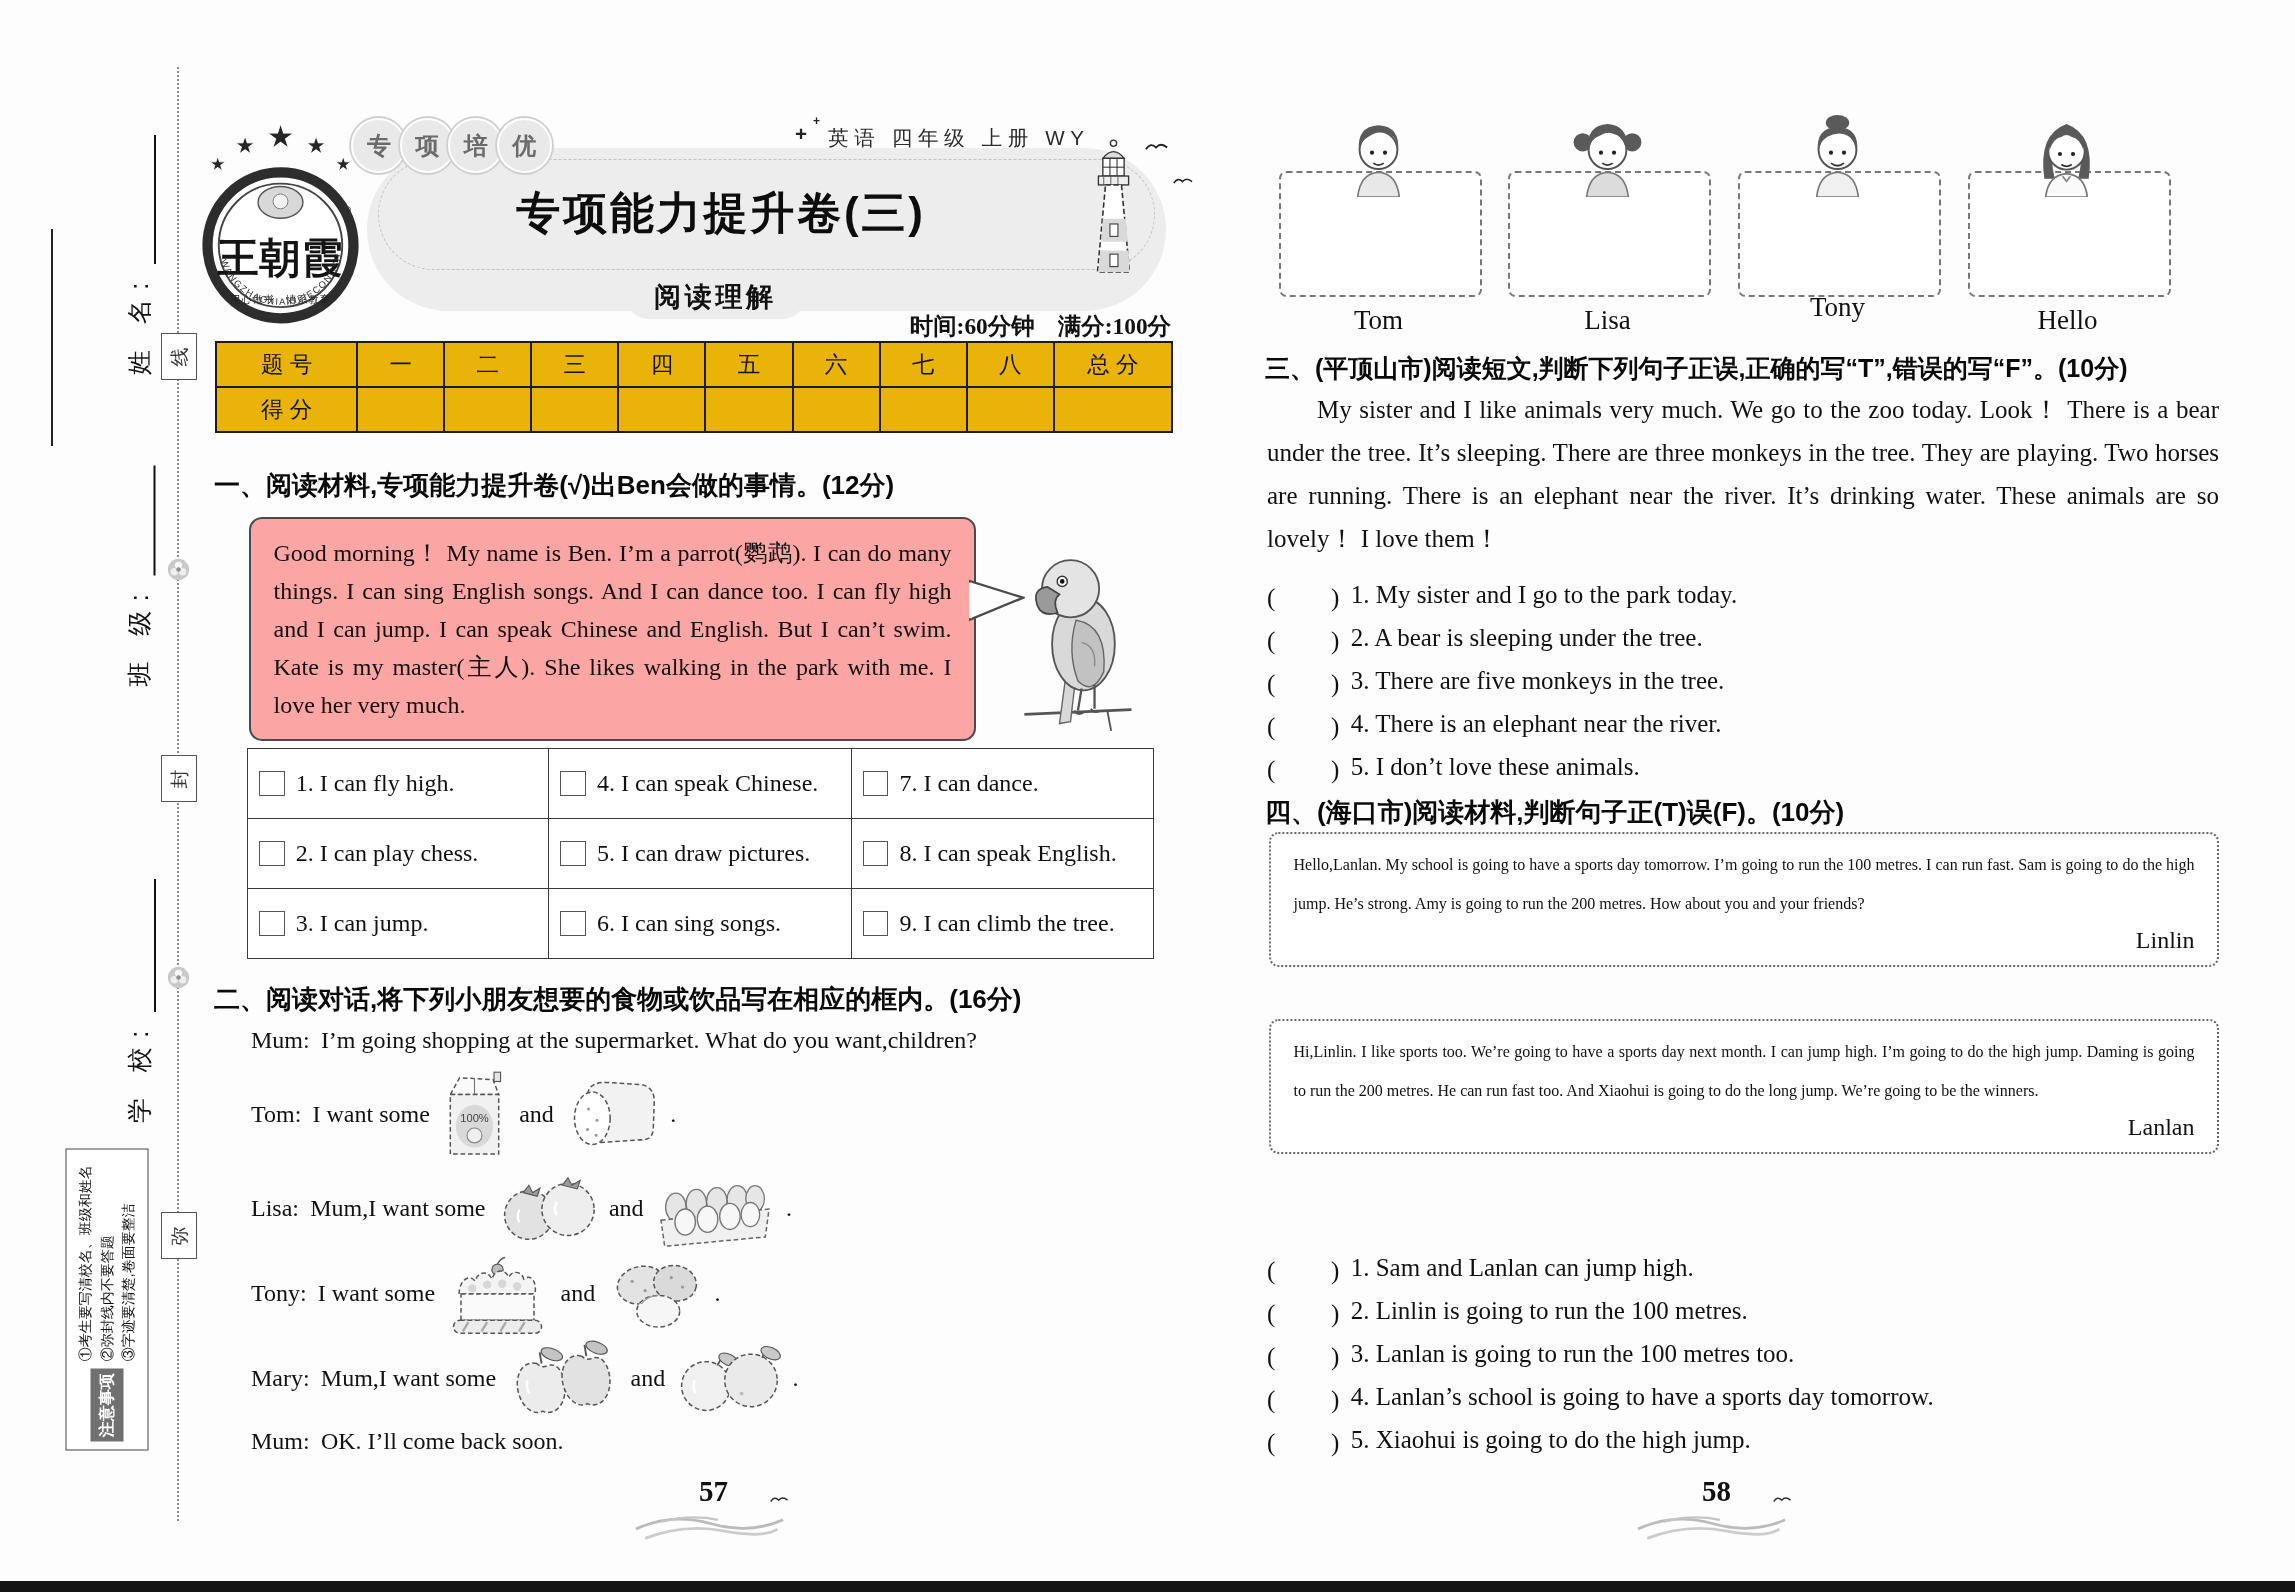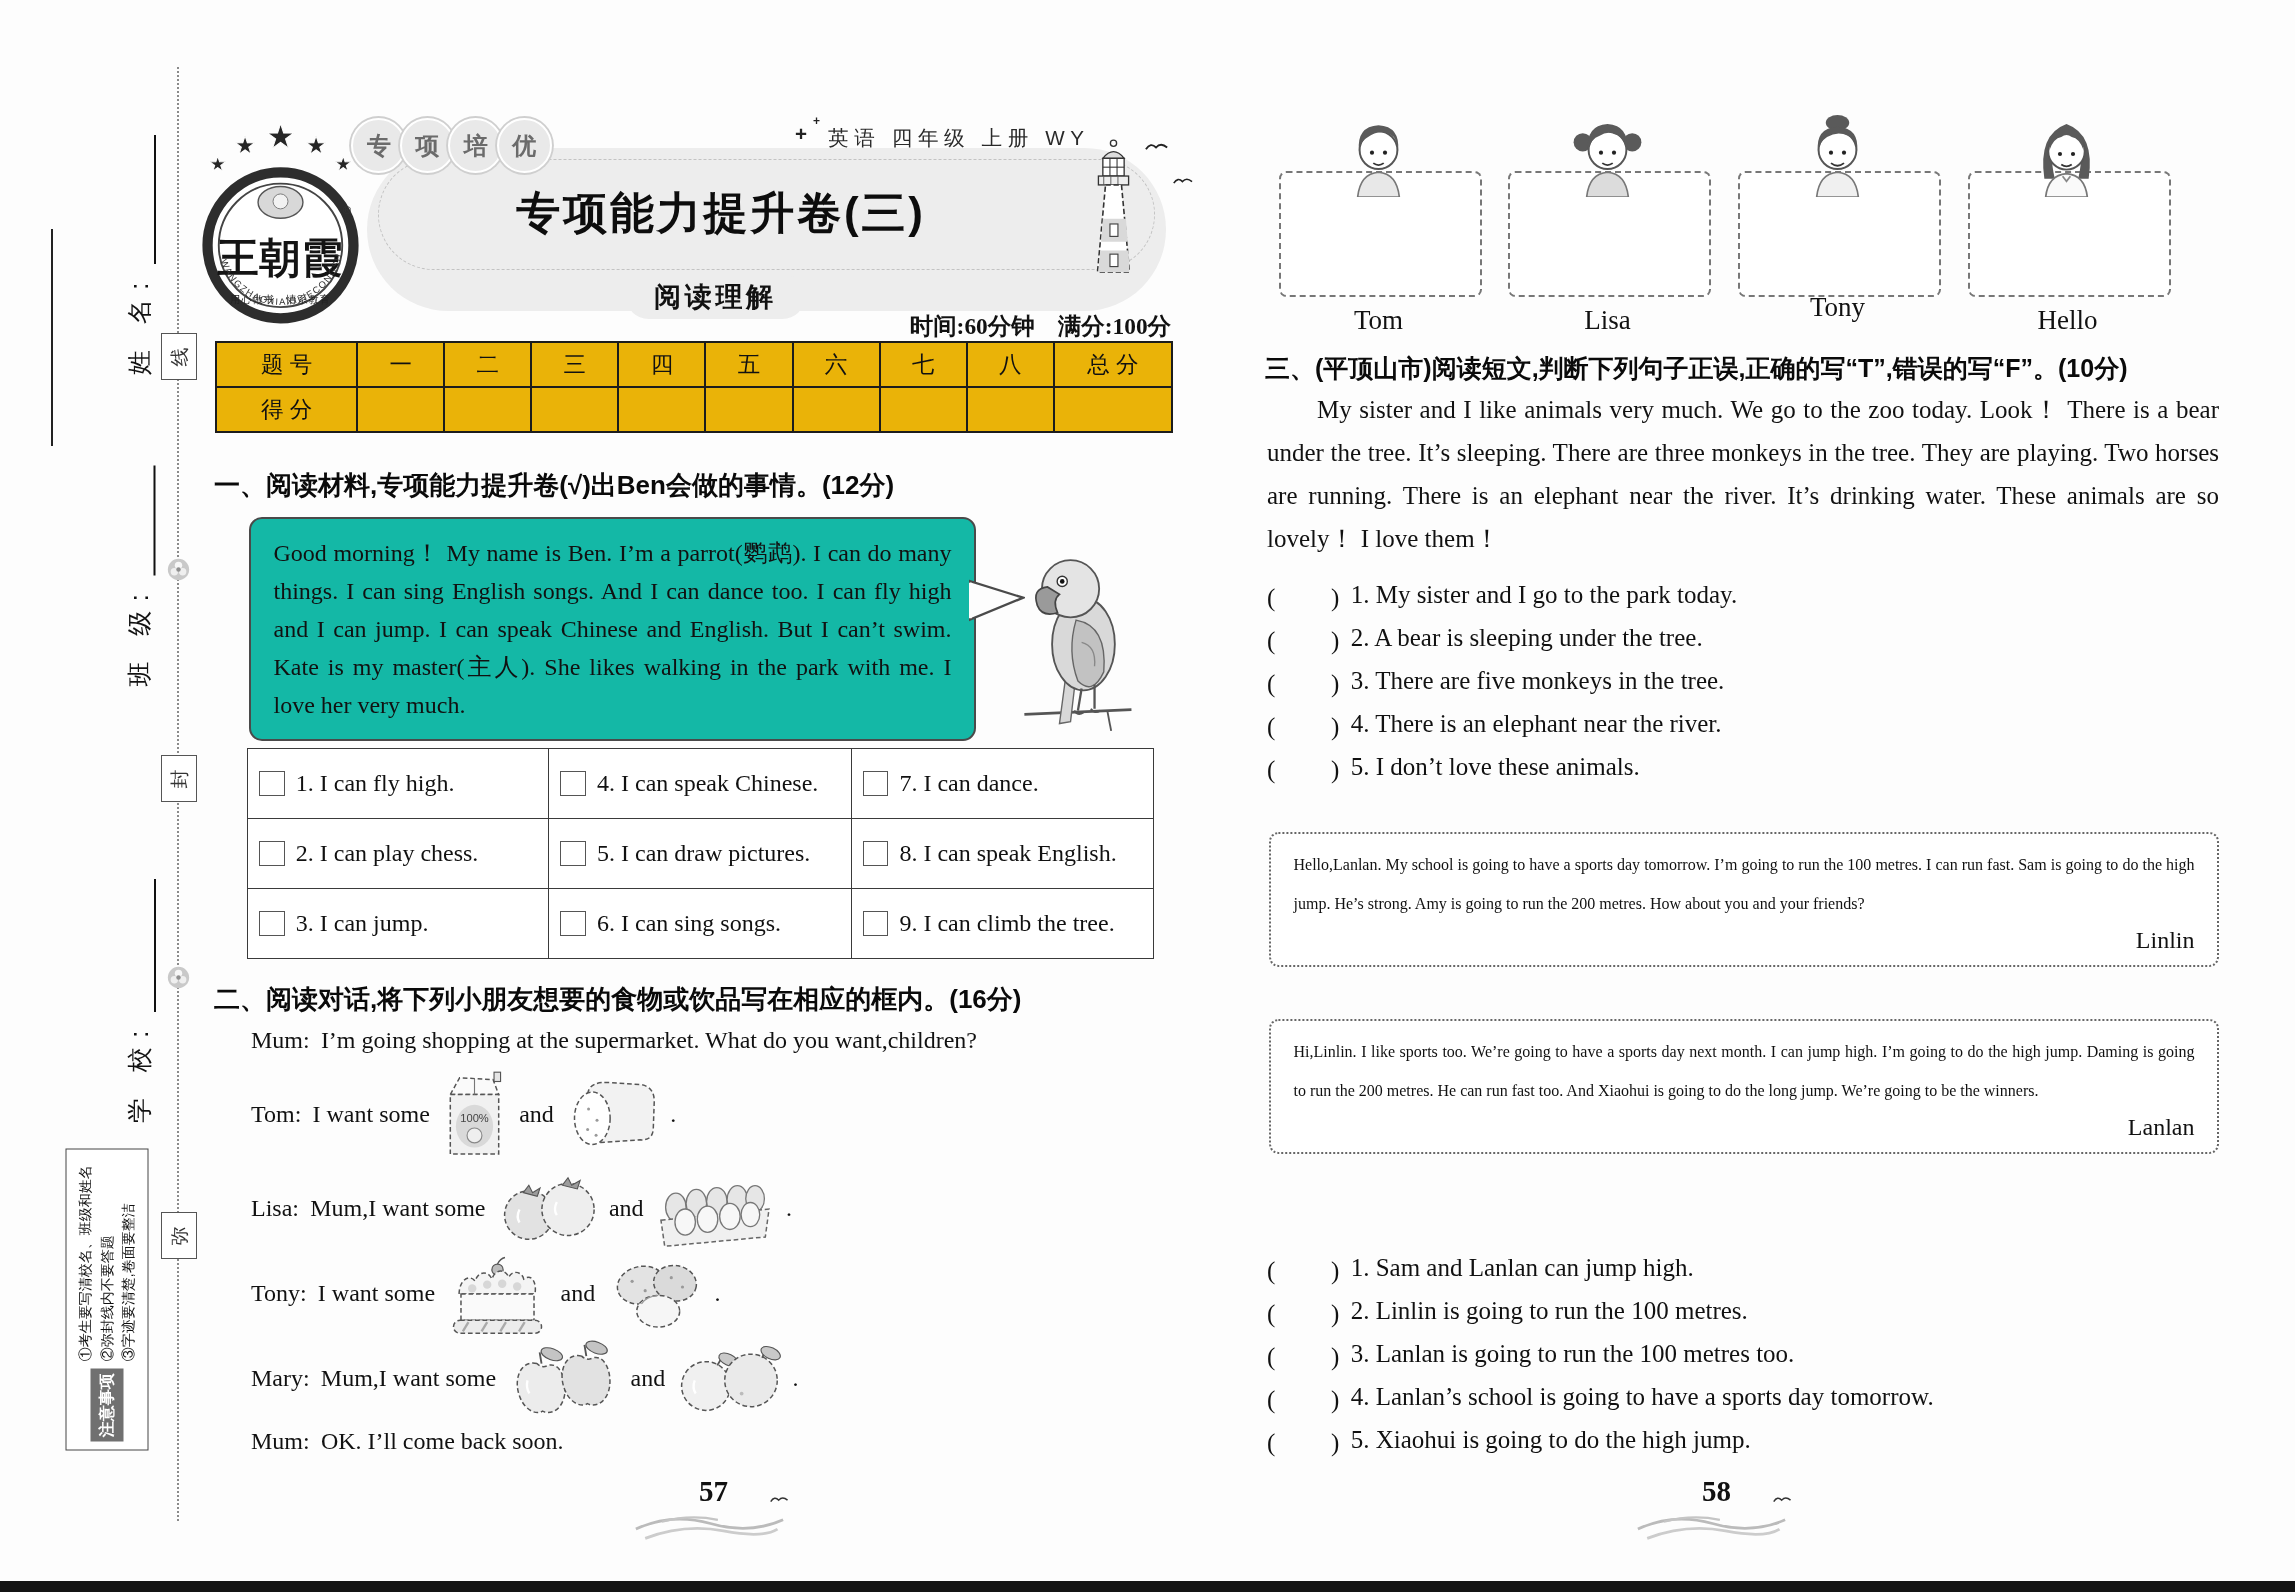--- a/index.html
+++ b/index.html
@@ -49,21 +49,21 @@
                   font-family:"Liberation Sans",sans-serif;font-size:22.5px;color:#111;background:#eab308;}
   .grid-table{left:247px;top:748px;border-radius:27px;}
   .grid-table td{border:1.9px solid #3a3a3a;height:67px;padding-left:11.2px;background:#fff;}
   .cb{display:inline-block;width:23.4px;height:23.4px;border:1.9px solid #555;background:#fff;
       vertical-align:middle;margin-right:11.2px;}
   .cell-txt{font-size:24px;vertical-align:middle;}
 
   
   .heading{font-family:"Liberation Sans",sans-serif;font-weight:bold;font-size:26px;color:#0a0a0a;white-space:nowrap;}
   .passage-box{left:249px;top:517px;width:727px;border:2.3px solid #4a4a4a;border-radius:13px;
-               padding:15px 22.5px;box-sizing:border-box;background:#14b8a6;}
+               padding:15px 22.5px;box-sizing:border-box;background:#fca5a5;}
   .passage-box p{margin:0;font-size:24px;line-height:38px;text-align:justify;}
   .rp-passage{font-size:25px;line-height:43px;text-align:justify;text-indent:2em;margin:0;}
   .dlg{display:flex;align-items:center;gap:11.2px;white-space:nowrap;}
   .dlg span.t{font-size:24px;}
   .q{display:flex;gap:9.4px;white-space:nowrap;font-size:25px;}
   .q .paren{letter-spacing:1.9px;}
   .letter{width:950px;border:2.3px dotted #666;border-radius:9.4px;padding:11.2px 22.5px;box-sizing:border-box;background:#fff;}
   .letter p{margin:0;font-size:16px;line-height:39px;text-align:justify;}
   .letter .signer{text-align:right;font-size:24px;margin-top:3.7px;}
 
@@ -530,20 +530,21 @@
   </div>
   <div class="abs q" style="top: 710px; left: 1267px;">
     <span class="paren">(　　)</span>
     <span>4. There is an elephant near the river.</span>
   </div>
   <div class="abs q" style="top: 753px; left: 1267px;">
     <span class="paren">(　　)</span>
     <span>5. I don’t love these animals.</span>
   </div>
 
+  <div class="abs heading" style="left:1265px;top:795px;">四、(海口市)阅读材料,判断句子正(T)误(F)。(10分)</div>
 
   <div class="abs letter" style="left:1269px;top:832px;">
     <p>Hello,Lanlan. My school is going to have a sports day tomorrow. I’m going to run the 100 metres. I can run fast. Sam is going to do the high jump. He’s strong. Amy is going to run the 200 metres. How about you and your friends?</p>
     <div class="signer">Linlin</div>
   </div>
   <div class="abs letter" style="left:1269px;top:1019px;">
     <p>Hi,Linlin. I like sports too. We’re going to have a sports day next month. I can jump high. I’m going to do the high jump. Daming is going to run the 200 metres. He can run fast too. And Xiaohui is going to do the long jump. We’re going to be the winners.</p>
     <div class="signer">Lanlan</div>
   </div>
 

